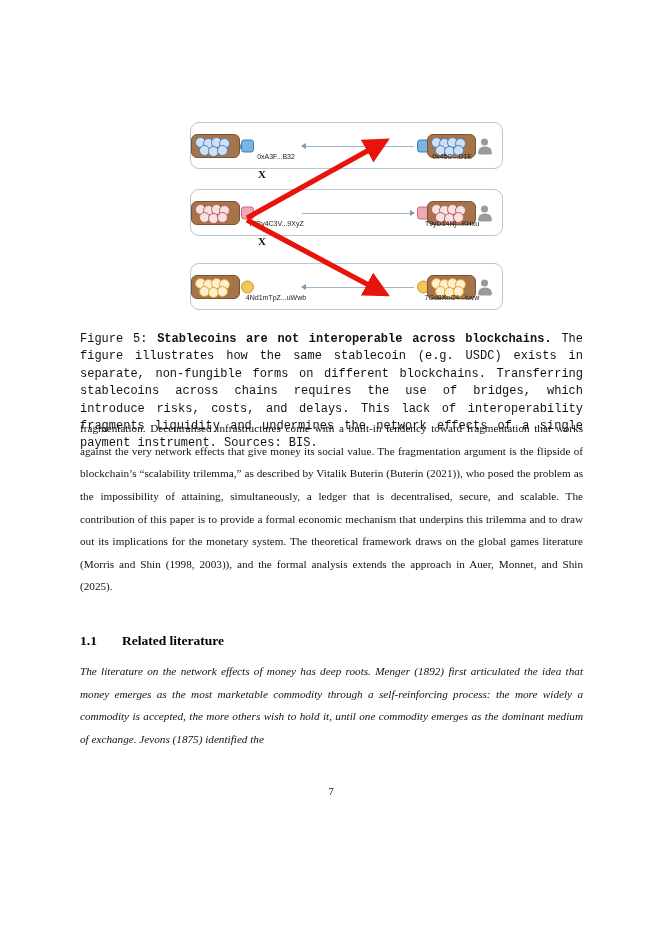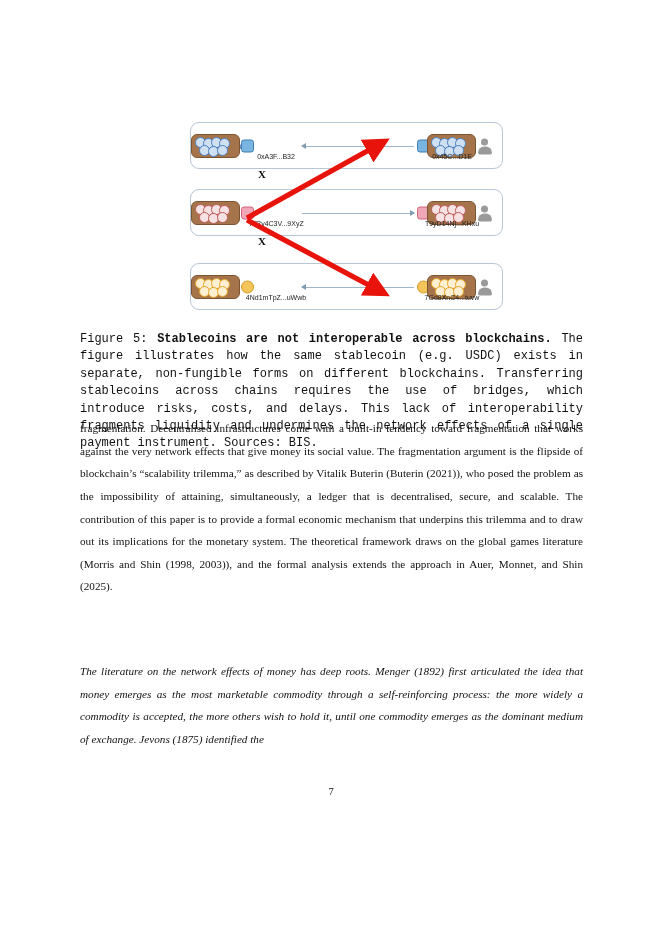--- a/index.html
+++ b/index.html
@@ -365,17 +365,20 @@
   </div>
 
   <div class="caption">
     <span>Figure 5:</span>
     <b>Stablecoins are not interoperable across blockchains.</b>
     <span>The figure illustrates how the same stablecoin (e.g. USDC) exists in separate, non-fungible forms on different blockchains. Transferring stablecoins across chains requires the use of bridges, which introduce risks, costs, and delays. This lack of interoperability fragments liquidity and undermines the network effects of a single payment instrument. Sources: BIS.</span>
   </div>
 
   <div class="body-block" id="para-1">fragmentation. Decentralised infrastructures come with a built-in tendency toward fragmentation that works against the very network effects that give money its social value. The fragmentation argument is the flipside of blockchain’s “scalability trilemma,” as described by Vitalik Buterin (Buterin (2021)), who posed the problem as the impossibility of attaining, simultaneously, a ledger that is decentralised, secure, and scalable. The contribution of this paper is to provide a formal economic mechanism that underpins this trilemma and to draw out its implications for the monetary system. The theoretical framework draws on the global games literature (Morris and Shin (1998, 2003)), and the formal analysis extends the approach in Auer, Monnet, and Shin (2025).</div>
 
+  <div class="section-head">
+    <span class="num">1.1</span><span>Related literature</span>
+  </div>
 
   <div class="body-block" id="para-2">The literature on the network effects of money has deep roots. Menger (1892) first articulated the idea that money emerges as the most marketable commodity through a self-reinforcing process: the more widely a commodity is accepted, the more others wish to hold it, until one commodity emerges as the dominant medium of exchange. Jevons (1875) identified the</div>
 
   <div class="page-no">7</div>
 </div>
 
 </body></html>

